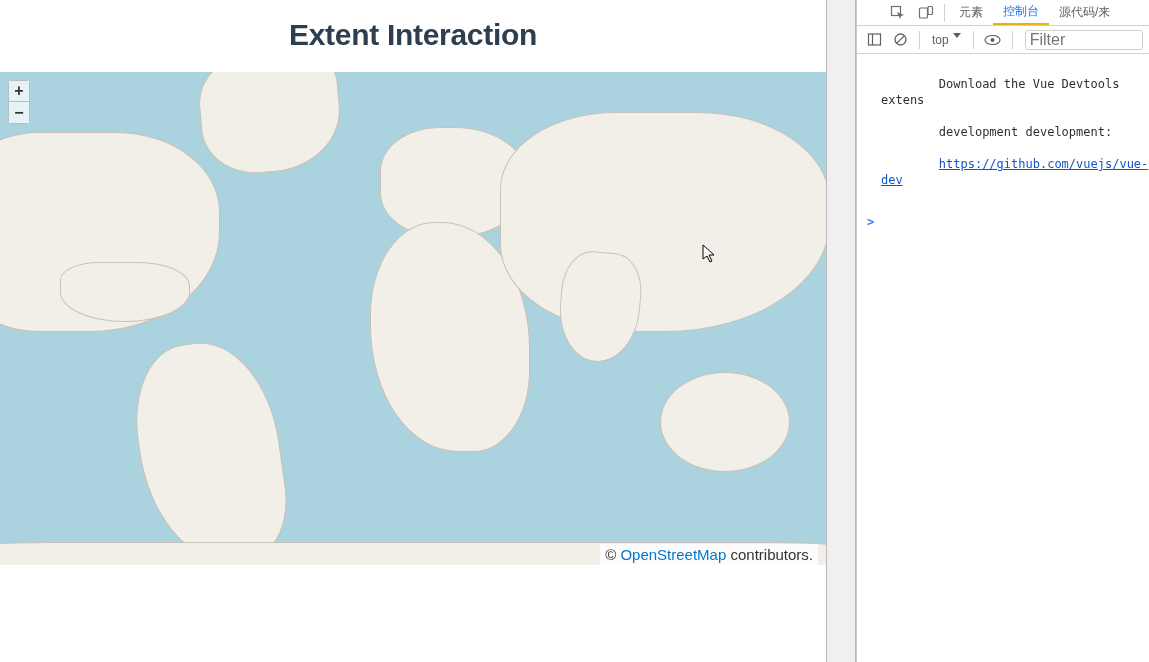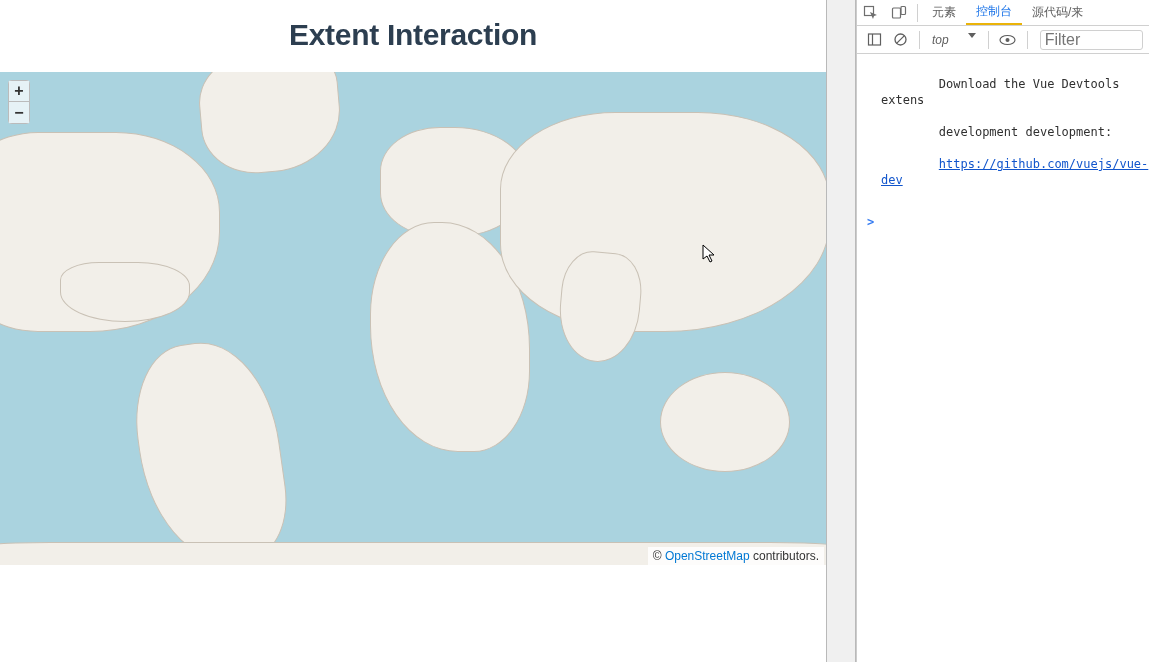--- a/index.html
+++ b/index.html
@@ -20,41 +20,41 @@
     .europe { top: 55px; left: 380px; width: 150px; height: 110px; border-radius: 40% 50% 50% 40%; }
     .asia { top: 40px; left: 500px; width: 330px; height: 220px; border-radius: 35% 40% 50% 40%; }
     .india { top: 180px; left: 560px; width: 80px; height: 110px; border-radius: 40% 40% 55% 55%; transform: rotate(5deg); }
     .aus { top: 300px; left: 660px; width: 130px; height: 100px; border-radius: 50% 50% 50% 50%; }
     .ant { top: 470px; left: -40px; width: 900px; height: 80px; border-radius: 10% 10% 0 0; }
 
     .zoom-controls { position: absolute; top: 8px; left: 8px; display: flex; flex-direction: column; border-radius: 4px; overflow: hidden; }
     .zoom-btn { width: 22px; height: 22px; background: rgba(255,255,255,0.7); border: 1px solid #bbb; display: flex; align-items: center; justify-content: center; font-size: 16px; font-weight: 700; color: #333; cursor: pointer; line-height: 1; }
     .zoom-btn + .zoom-btn { border-top: none; }
 
-    .attrib { position: absolute; bottom: 0; right: 2px; background: rgba(255,255,255,0.8); font-size: 12px; color: #333; padding: 2px 5px; }
+    .attrib { position: absolute; bottom: 0; right: 8px; background: rgba(255,255,255,0.8); font-size: 15px; color: #333; padding: 2px 5px; }
     .attrib a { color: #0078d4; text-decoration: none; cursor: pointer; }
 
     .action-row { padding-top: 4px; text-align: center; }
     .btn-primary { display: inline-block; background: #409eff; color: #fff; border: none; border-radius: 4px; padding: 11px 18px; font-size: 14px; cursor: pointer; }
 
     
     .gutter { flex: 0 0 30px; height: 100%; background: #f0f0f0; border-left: 1px solid #b9b9b9; border-right: 1px solid #b9b9b9; }
 
     
     .devtools { flex: 1 1 auto; height: 100%; background: #fff; display: flex; flex-direction: column; overflow: hidden; border-left: 1px solid #ccc; font-family: "Helvetica Neue", Arial, sans-serif; }
 
-    .dt-tabs { height: 26px; display: flex; align-items: center; border-bottom: 1px solid #d0d0d0; font-size: 12px; color: #5f5f5f; overflow: hidden; }
+    .dt-tabs { height: 26px; display: flex; align-items: center; border-bottom: 1px solid #d0d0d0; font-size: 12px; color: #5f5f5f; overflow: hidden; padding-left: 27px; }
     .dt-ti { width: 28px; height: 26px; display: flex; align-items: center; justify-content: center; color: #6e6e6e; cursor: pointer; }
     .dt-tab { padding: 0 10px; height: 100%; display: flex; align-items: center; cursor: pointer; white-space: nowrap; overflow: hidden; }
     .dt-tab.active { color: #1a73e8; border-bottom: 2px solid #eab308; }
 
     .dt-toolbar { height: 28px; display: flex; align-items: center; gap: 4px; padding: 0 6px; border-bottom: 1px solid #d0d0d0; font-size: 12px; color: #5f5f5f; }
     .dt-ico { width: 22px; height: 22px; display: flex; align-items: center; justify-content: center; cursor: pointer; color: #5f5f5f; }
     .dt-sep { width: 1px; height: 18px; background: #d0d0d0; margin: 0 4px; }
-    .ctx { display: flex; align-items: flex-start; gap: 19px; cursor: pointer; padding: 0 4px; font-style: italic; }
+    .ctx { display: flex; align-items: flex-start; gap: 4px; cursor: pointer; padding: 0 4px; }
     .filter-wrap { flex: 1; display: flex; align-items: center; gap: 4px; border: 1px solid #d0d0d0; border-radius: 3px; padding: 1px 4px; height: 20px; margin-left: 4px; }
     .filter-input { border: none; outline: none; font-size: 16px; width: 100%; color: #555; background: transparent; }
 
     .dt-console { flex: 1; padding: 6px 0 6px 10px; font-family: Menlo, Consolas, monospace; font-size: 12px; line-height: 16px; color: #303030; overflow: hidden; }
     .msg { padding-left: 14px; white-space: pre-wrap; word-break: break-word; }
     .msg a { color: #1155cc; text-decoration: underline; cursor: pointer; }
     .prompt-row { display: flex; color: #367cf1; padding-top: 10px; font-weight: 700; }
 
     .cursor-ptr { position: absolute; top: 172px; left: 702px; pointer-events: none; }
 

